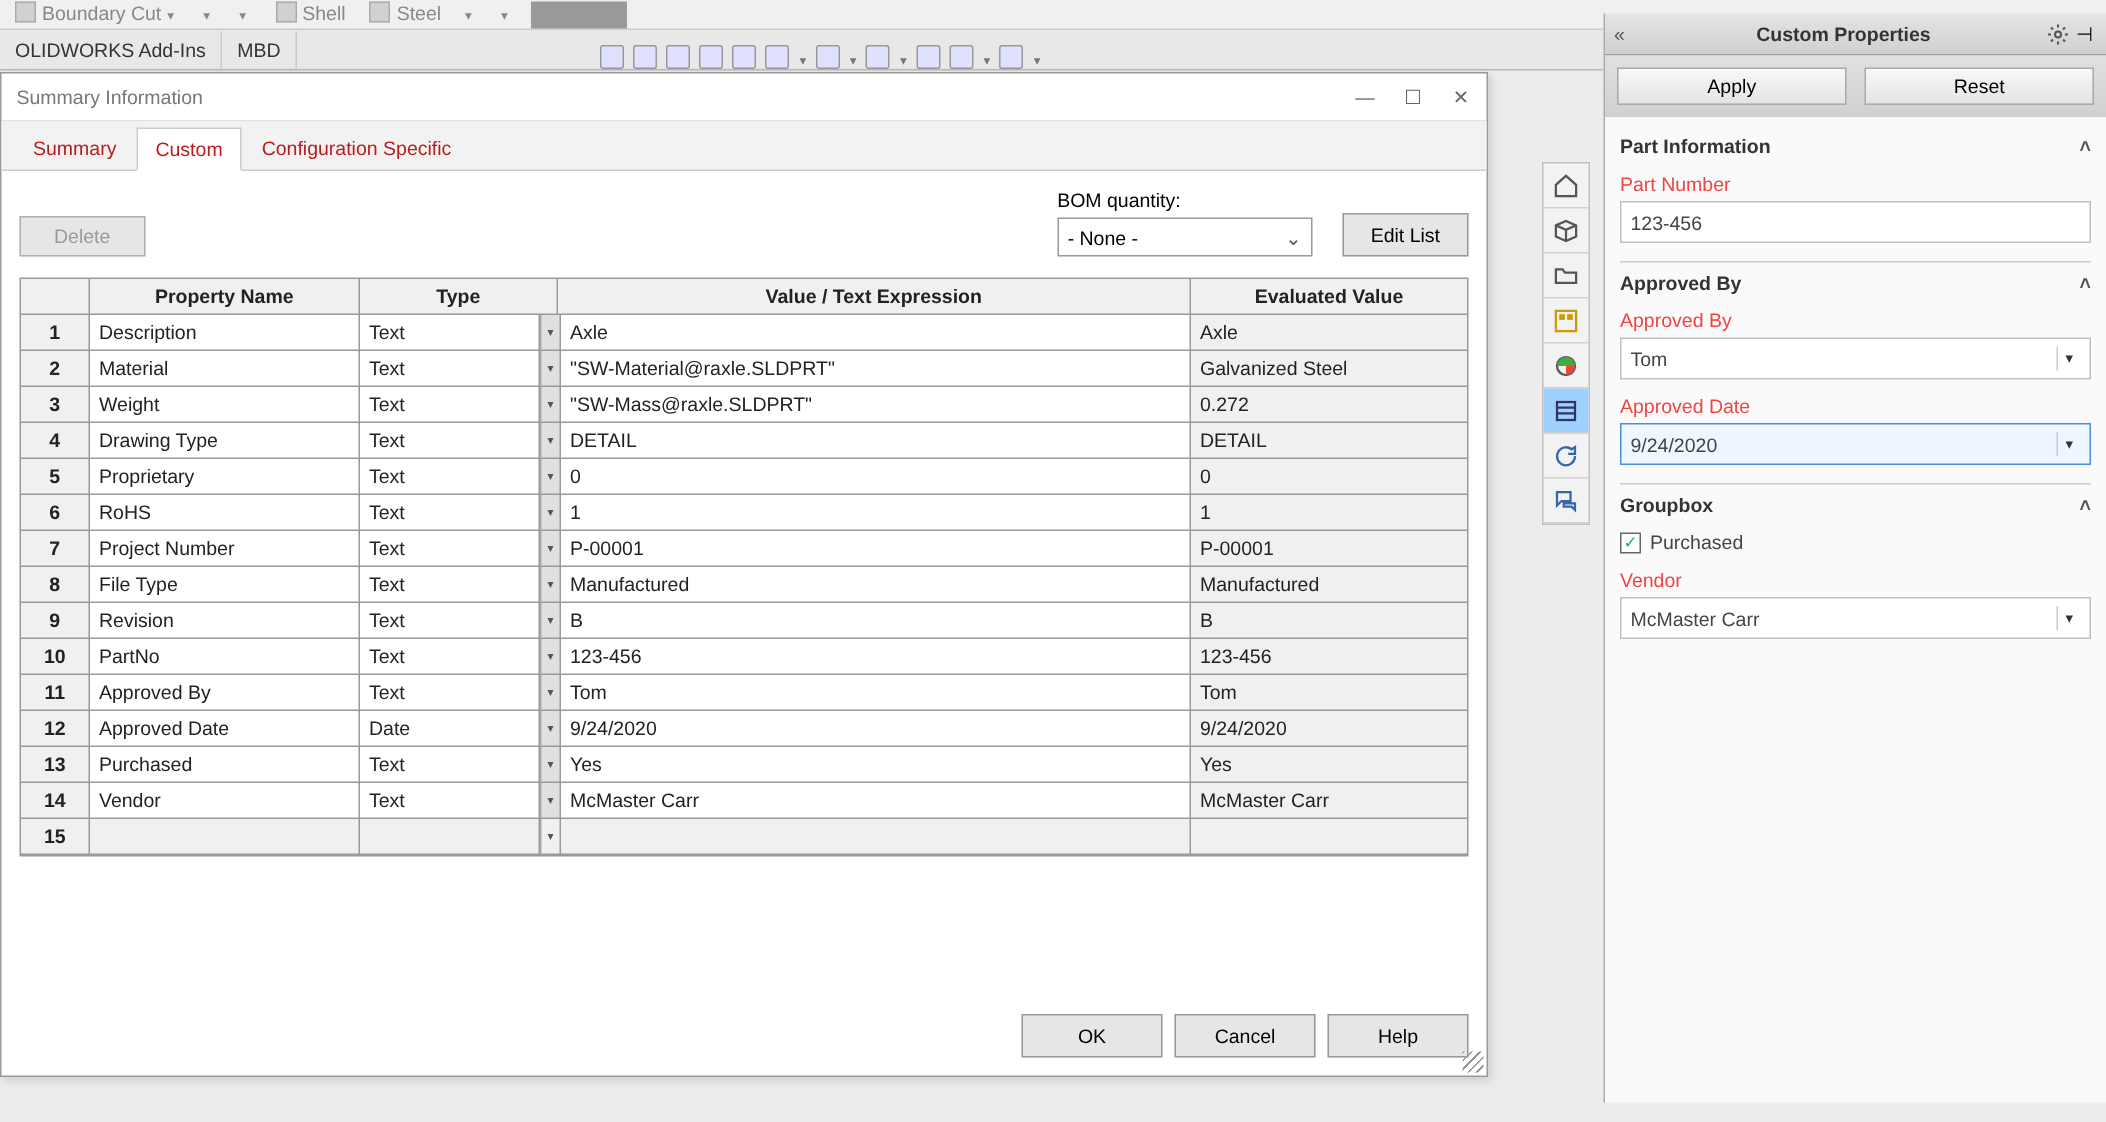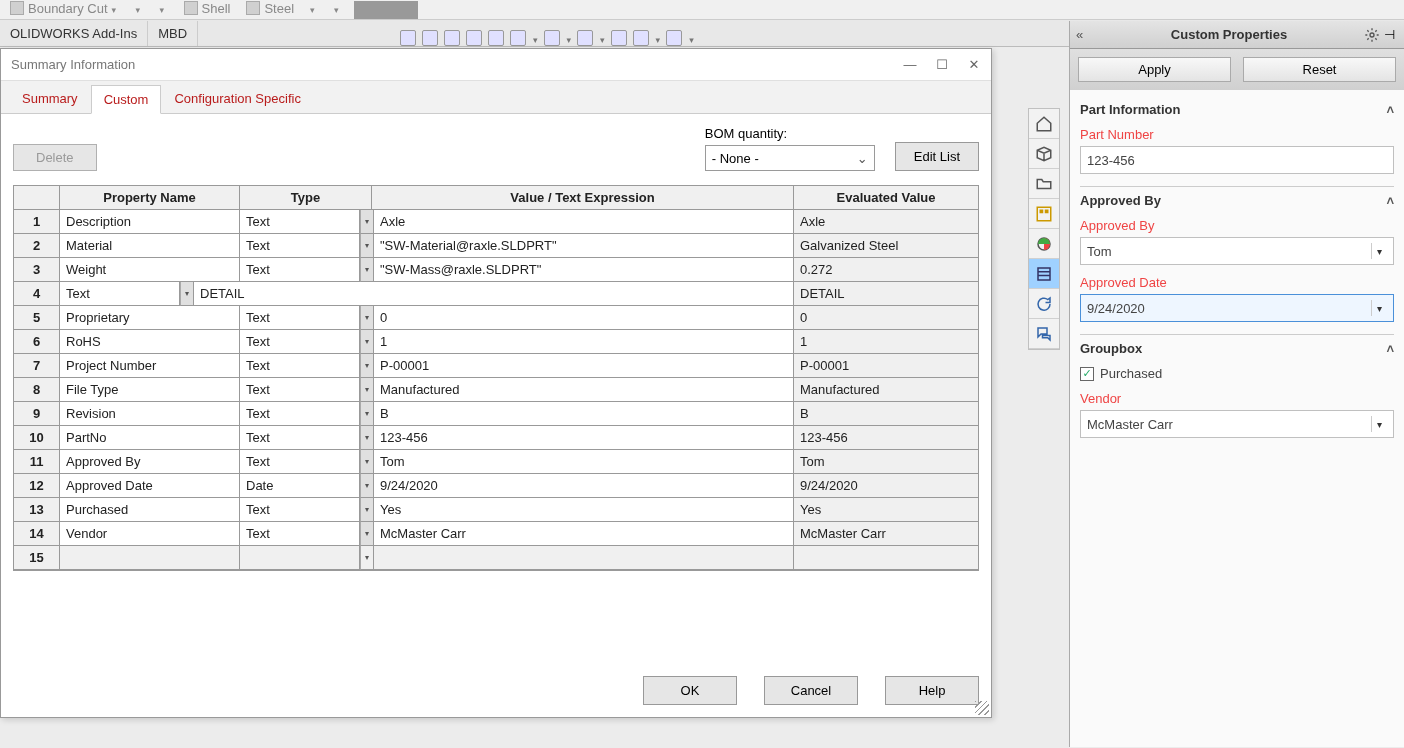--- a/index.html
+++ b/index.html
@@ -56,33 +56,33 @@
 .gc.num { width: 46px; justify-content: center; font-weight: 600; background: #f0f0f0; }
 .gc.name { width: 180px; }
 .gc.type { width: 120px; }
 .gc.drop { width: 12px; background: #e0e0e0; border-left: 1px solid #aaa; cursor: pointer; justify-content: center; }
 .gc.drop::after { content: "▾"; font-size: 8px; color: #555; }
 .gc.val { flex: 1; }
 .gc.eval { width: 184px; border-right: none; background: #f0f0f0; }
 .grid-row.placeholder .gc.name { color: #888; background: #f0f0f0; }
 .grid-row.placeholder .gc { background: #f0f0f0; }
 
-.dlg-buttons { margin-top: auto; display: flex; justify-content: flex-end; gap: 27px; padding-top: 12px; }
+.dlg-buttons { margin-top: auto; display: flex; justify-content: flex-end; gap: 8px; padding-top: 12px; }
 .dlg-btn { background: #e6e6e6; border: 1px solid #999; padding: 6px 0; width: 94px; text-align: center; cursor: pointer; }
 
 .resize-grip { position: absolute; right: 2px; bottom: 2px; width: 14px; height: 14px; background: repeating-linear-gradient(135deg, #999 0 1px, transparent 1px 4px); }
 
 
 .side-icons { position: absolute; top: 108px; left: 1028px; width: 32px; background: #f2f2f2; border: 1px solid #c0c0c0; display: flex; flex-direction: column; }
 .side-icons .sicon { width: 30px; height: 30px; display: flex; align-items: center; justify-content: center; border-bottom: 1px solid #d0d0d0; cursor: pointer; }
 .side-icons .sicon.sel { background: #9fd1ff; }
 .side-icons svg { width: 18px; height: 18px; }
 
 
-.right-panel { position: absolute; top: 21px; right: 0; width: 335px; height: 726px; background: #fafafa; border-left: 1px solid #aaa; display: flex; flex-direction: column; }
+.right-panel { position: absolute; top: 9px; right: 0; width: 335px; height: 726px; background: #fafafa; border-left: 1px solid #aaa; display: flex; flex-direction: column; }
 .rp-header { height: 28px; background: linear-gradient(#e4e4e4,#d0d0d0); border-bottom: 1px solid #999; display: flex; align-items: center; padding: 0 6px; }
 .rp-header .collapse { width: 18px; cursor: pointer; color: #555; }
 .rp-header .collapse::before { content: "«"; }
 .rp-header .title { flex: 1; text-align: center; font-weight: 600; color: #333; }
 .rp-header .gear { width: 16px; height: 16px; cursor: pointer; display: flex; align-items: center; }
 .rp-header .pin { width: 14px; margin-left: 4px; cursor: pointer; }
 
 .rp-buttons { display: flex; gap: 12px; padding: 8px 8px; background: linear-gradient(#e0e0e0,#d0d0d0); }
 .rp-btn { flex: 1; background: linear-gradient(#f8f8f8,#e4e4e4); border: 1px solid #aaa; padding: 4px 13px; text-align: center; cursor: pointer; }
 
@@ -214,20 +214,21 @@
           <div class="grid-row">
             <div class="gc num">3</div>
             <div class="gc name">Weight</div>
             <div class="gc type">Text</div>
             <div class="gc drop"></div>
             <div class="gc val">"SW-Mass@raxle.SLDPRT"</div>
             <div class="gc eval">0.272</div>
           </div>
           <div class="grid-row">
             <div class="gc num">4</div>
+            <div class="gc name">Drawing Type</div>
             <div class="gc type">Text</div>
             <div class="gc drop"></div>
             <div class="gc val">DETAIL</div>
             <div class="gc eval">DETAIL</div>
           </div>
           <div class="grid-row">
             <div class="gc num">5</div>
             <div class="gc name">Proprietary</div>
             <div class="gc type">Text</div>
             <div class="gc drop"></div>

